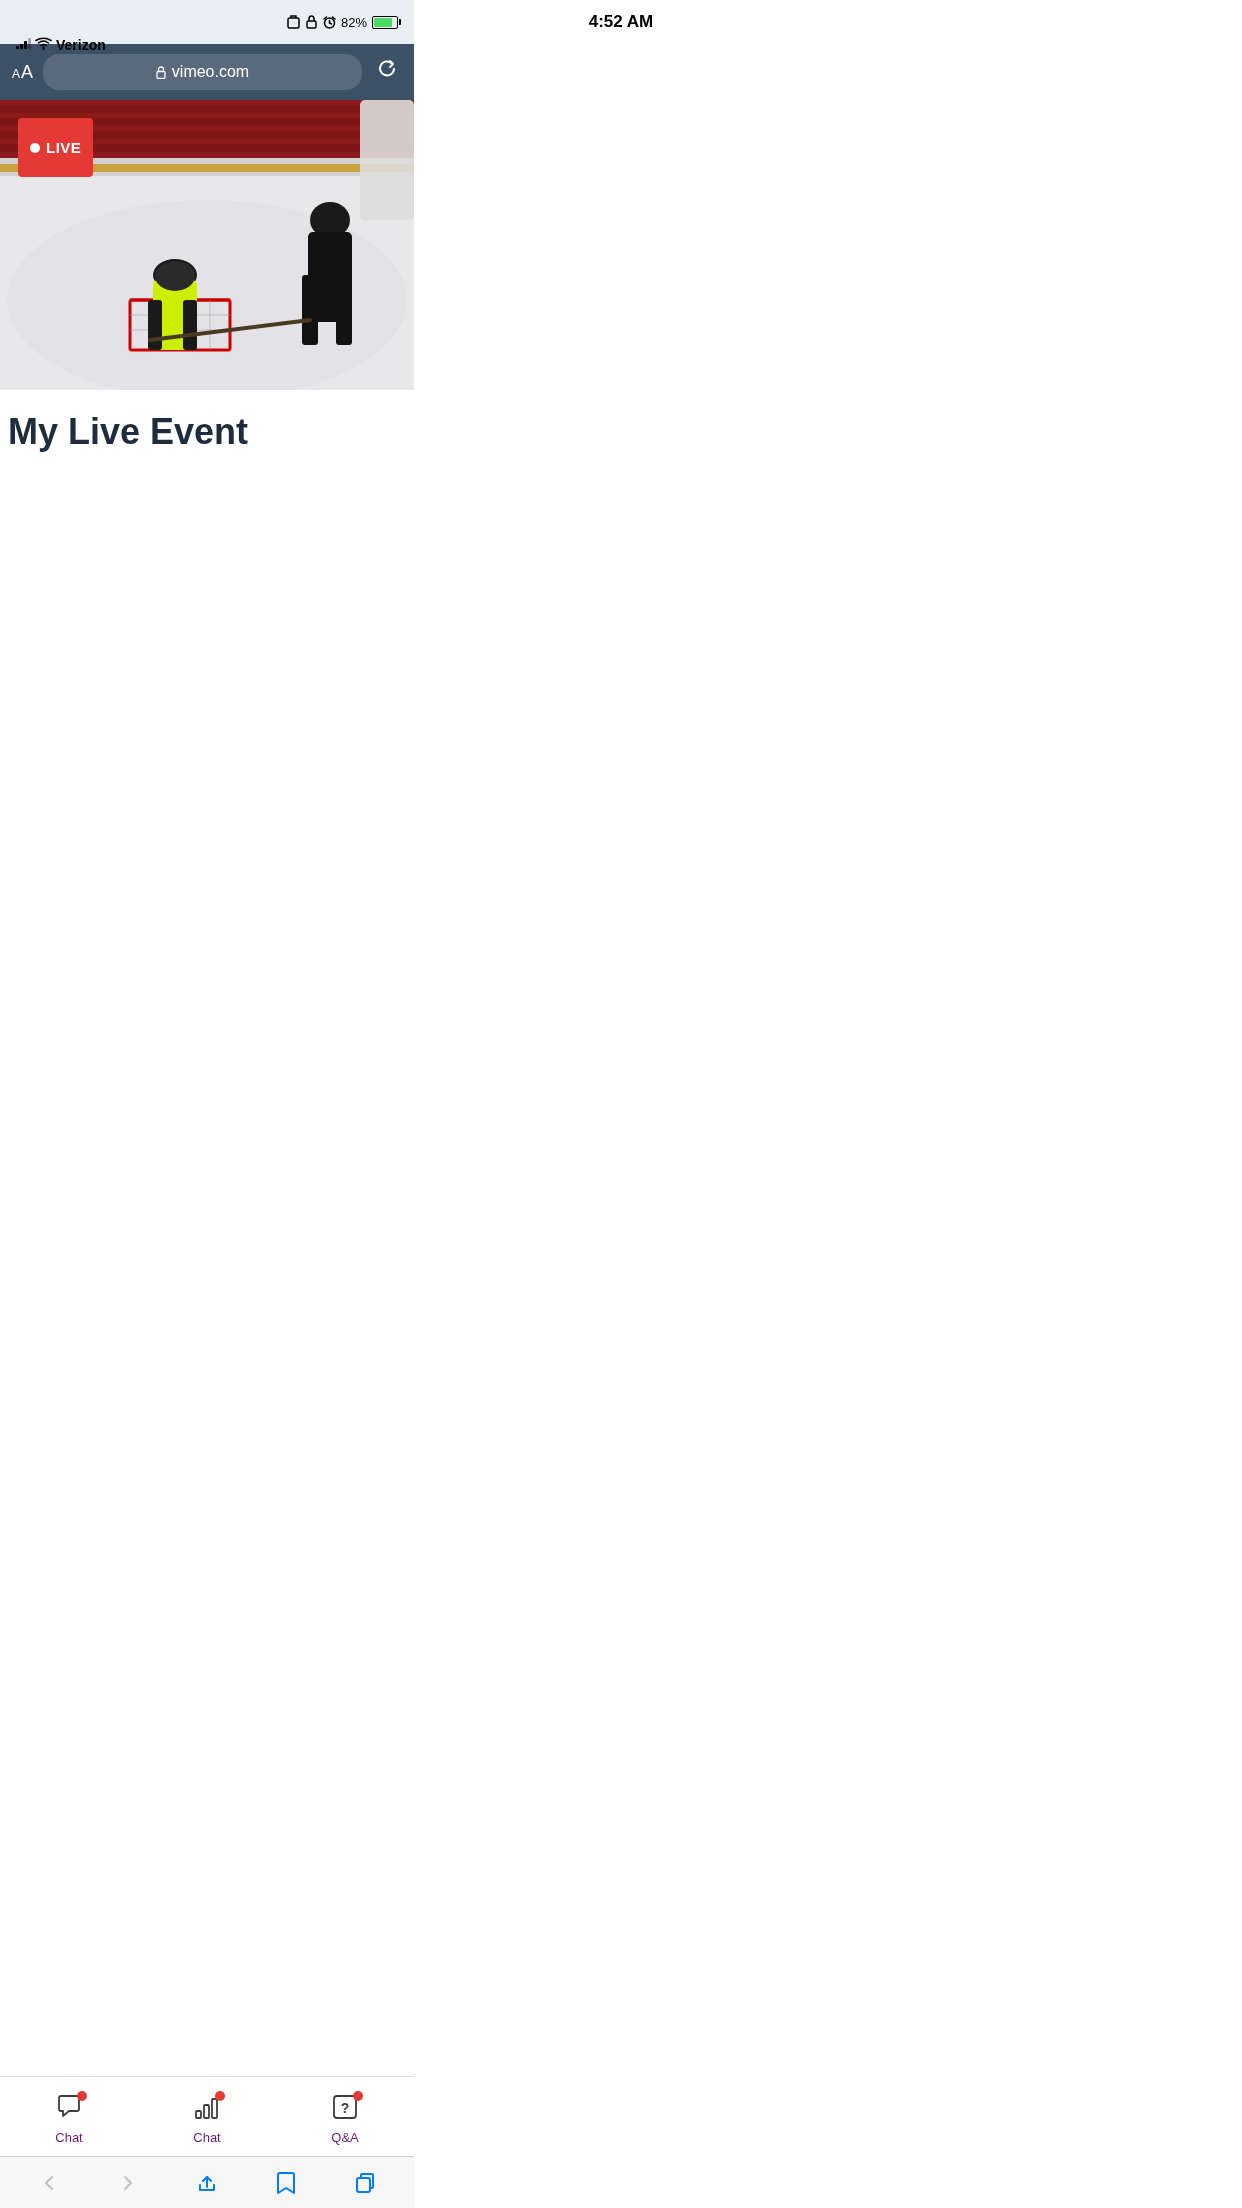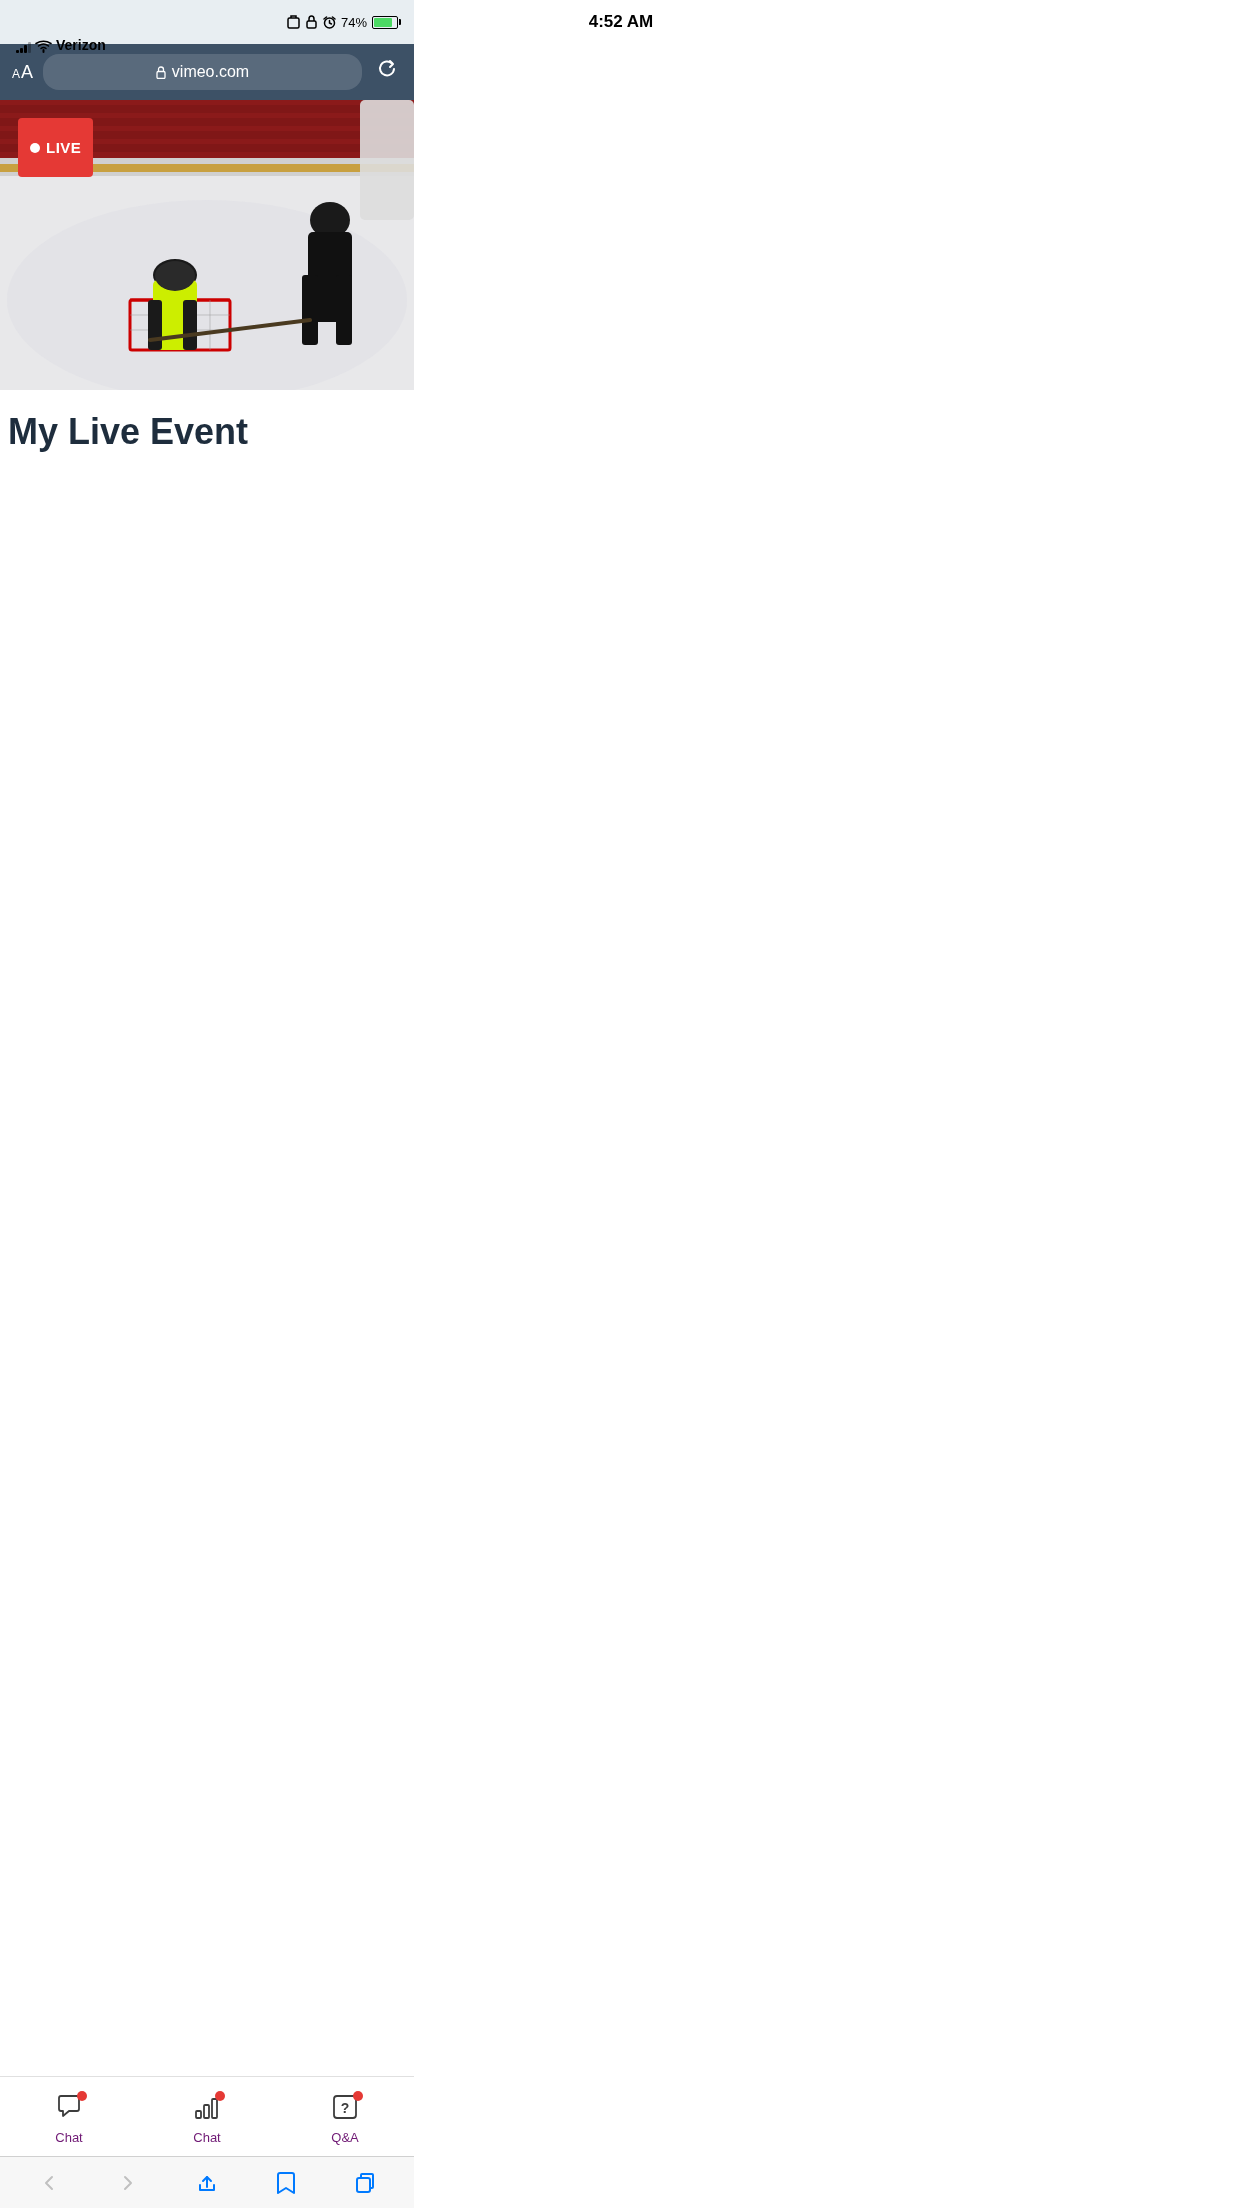--- a/index.html
+++ b/index.html
@@ -25,21 +25,21 @@
       align-items: center;
       justify-content: space-between;
       padding: 0 16px;
       font-size: 15px;
       font-weight: 600;
       color: #000;
     }
 
     .status-left {
       display: flex;
-      align-items: flex-end;
+      align-items: flex-start;
       gap: 4px;
       margin-top: 45px;
     }
 
     .signal-bars {
       display: flex;
       align-items: flex-end;
       gap: 1px;
       height: 12px;
     }
@@ -337,21 +337,21 @@
     <svg width="13" height="14" viewBox="0 0 13 14">
       <rect x="2" y="6" width="9" height="7" rx="1.5" stroke="#000" stroke-width="1.5" fill="none"></rect>
       <path d="M4 6 L4 4 Q4 1 6.5 1 Q9 1 9 4 L9 6" stroke="#000" stroke-width="1.5" fill="none"></path>
     </svg>
     <svg width="13" height="14" viewBox="0 0 13 14">
       <circle cx="6.5" cy="8" r="5" stroke="#000" stroke-width="1.5" fill="none"></circle>
       <path d="M6.5 5.5 L6.5 8 L8.5 9" stroke="#000" stroke-width="1.5" stroke-linecap="round" fill="none"></path>
       <path d="M1 4 L3.5 2" stroke="#000" stroke-width="1.5" stroke-linecap="round"></path>
       <path d="M12 4 L9.5 2" stroke="#000" stroke-width="1.5" stroke-linecap="round"></path>
     </svg>
-    <span class="battery-pct">74%</span>
+    <span class="battery-pct">82%</span>
     <div class="battery-icon">
       <div class="battery-fill"></div>
     </div>
   </div>
 </div>
 
 <div class="browser-bar">
   <div class="font-size-btn">
     <span class="small-a">A</span>
     <span class="large-a">A</span>

